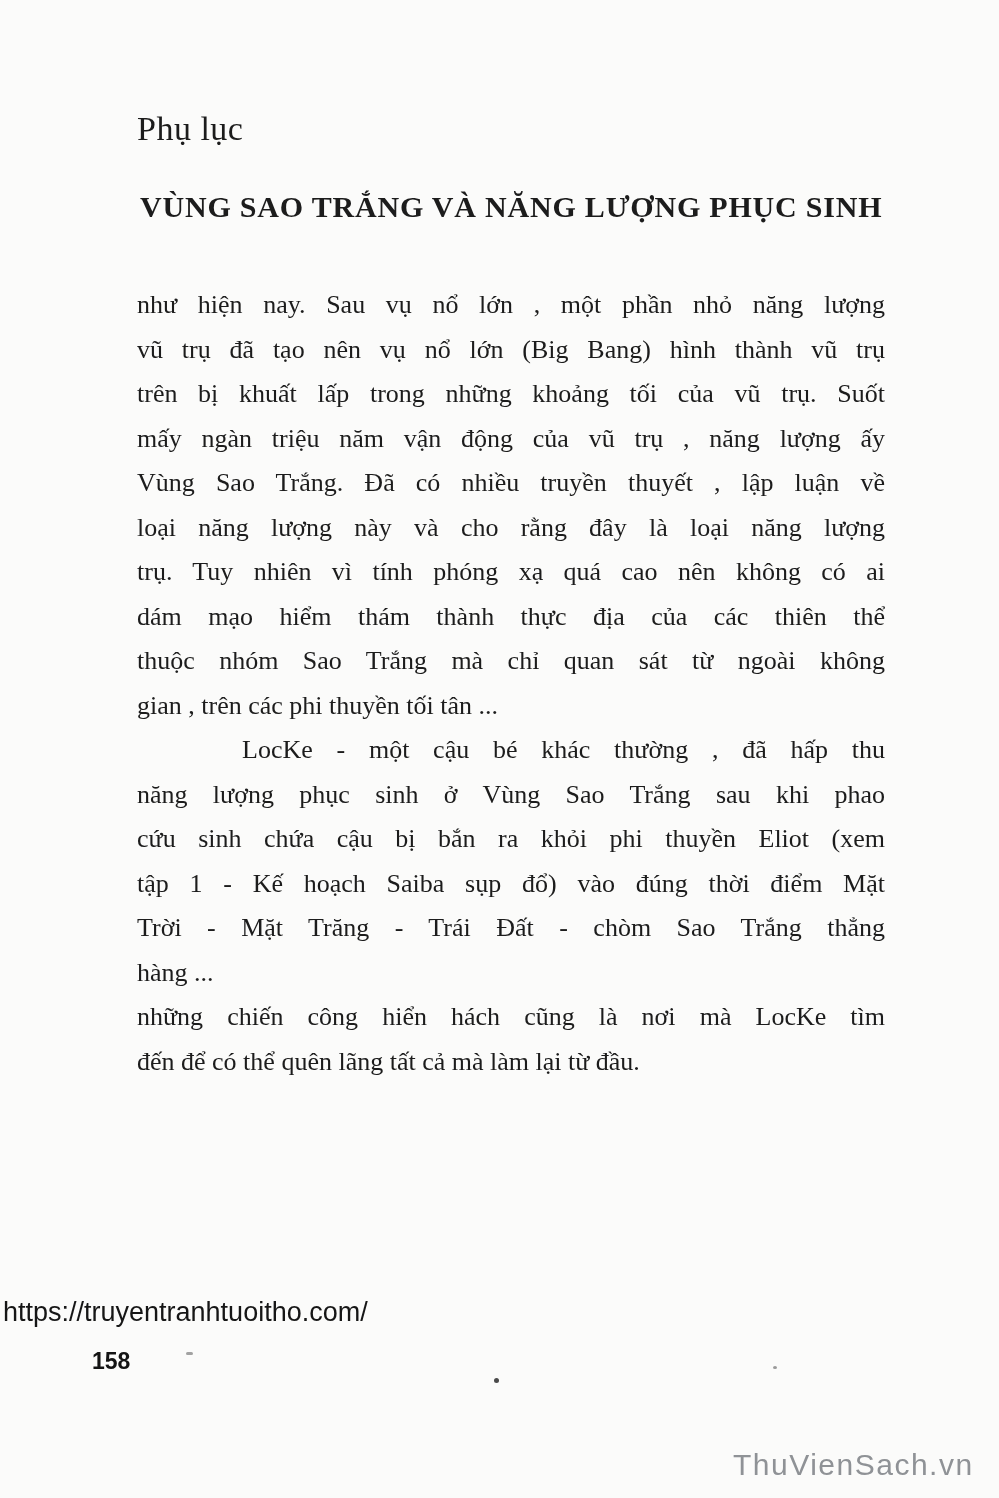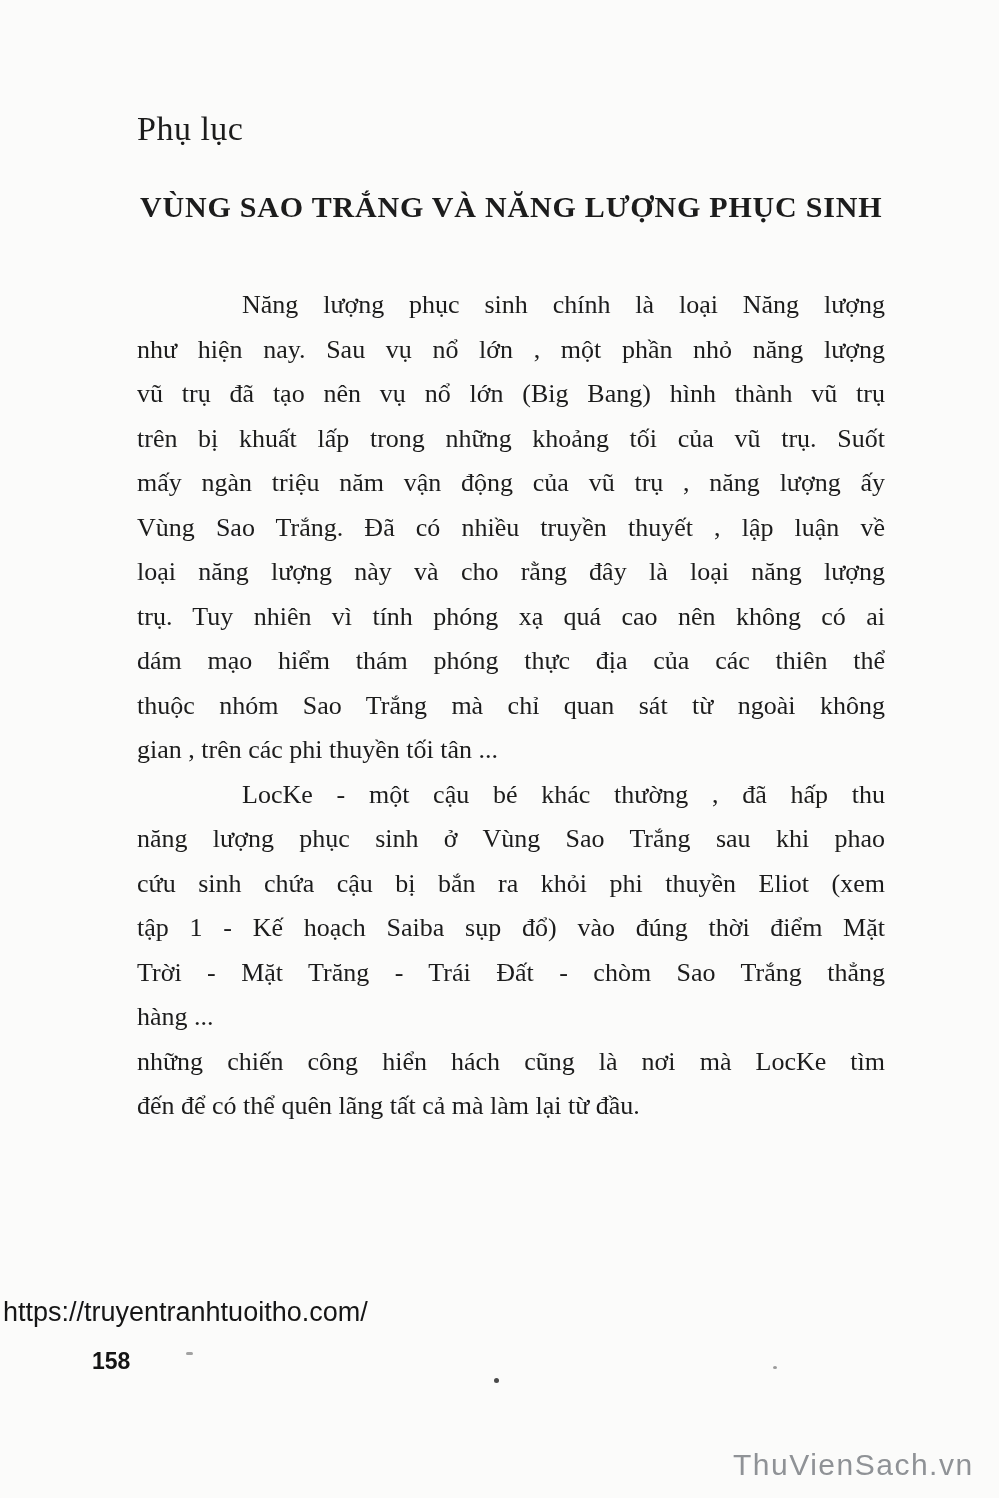--- a/index.html
+++ b/index.html
@@ -91,29 +91,28 @@
 </head>
 <body>
 
 <div class="page">
 
   <div class="header-label">Phụ lục</div>
 
   <h1 class="page-title" style="margin:0; font-size:30px;">VÙNG SAO TRẮNG VÀ NĂNG LƯỢNG PHỤC SINH</h1>
 
   <div class="body-text">
-      <div class="line indent">Năng lượng phục sinh chính là loại Năng lượng</div>
       <div class="line">như hiện nay. Sau vụ nổ lớn , một phần nhỏ năng lượng</div>
       <div class="line">vũ trụ đã tạo nên vụ nổ lớn (Big Bang) hình thành vũ trụ</div>
       <div class="line">trên bị khuất lấp trong những khoảng tối của vũ trụ. Suốt</div>
       <div class="line">mấy ngàn triệu năm vận động của vũ trụ , năng lượng ấy</div>
       <div class="line">Vùng Sao Trắng. Đã có nhiều truyền thuyết , lập luận về</div>
       <div class="line">loại năng lượng này và cho rằng đây là loại năng lượng</div>
       <div class="line">trụ. Tuy nhiên vì tính phóng xạ quá cao nên không có ai</div>
-      <div class="line">dám mạo hiểm thám phóng thực địa của các thiên thể</div>
+      <div class="line">dám mạo hiểm thám thành thực địa của các thiên thể</div>
       <div class="line">thuộc nhóm Sao Trắng mà chỉ quan sát từ ngoài không</div>
       <div class="line last">gian , trên các phi thuyền tối tân ...</div>
       <div class="line indent">LocKe - một cậu bé khác thường , đã hấp thu</div>
       <div class="line">năng lượng phục sinh ở Vùng Sao Trắng sau khi phao</div>
       <div class="line">cứu sinh chứa cậu bị bắn ra khỏi phi thuyền Eliot (xem</div>
       <div class="line">tập 1 - Kế hoạch Saiba sụp đổ) vào đúng thời điểm Mặt</div>
       <div class="line">Trời - Mặt Trăng - Trái Đất - chòm Sao Trắng thẳng</div>
       <div class="line last">hàng ...</div>
       <div class="line">những chiến công hiển hách cũng là nơi mà LocKe tìm</div>
       <div class="line last">đến để có thể quên lãng tất cả mà làm lại từ đầu.</div>

